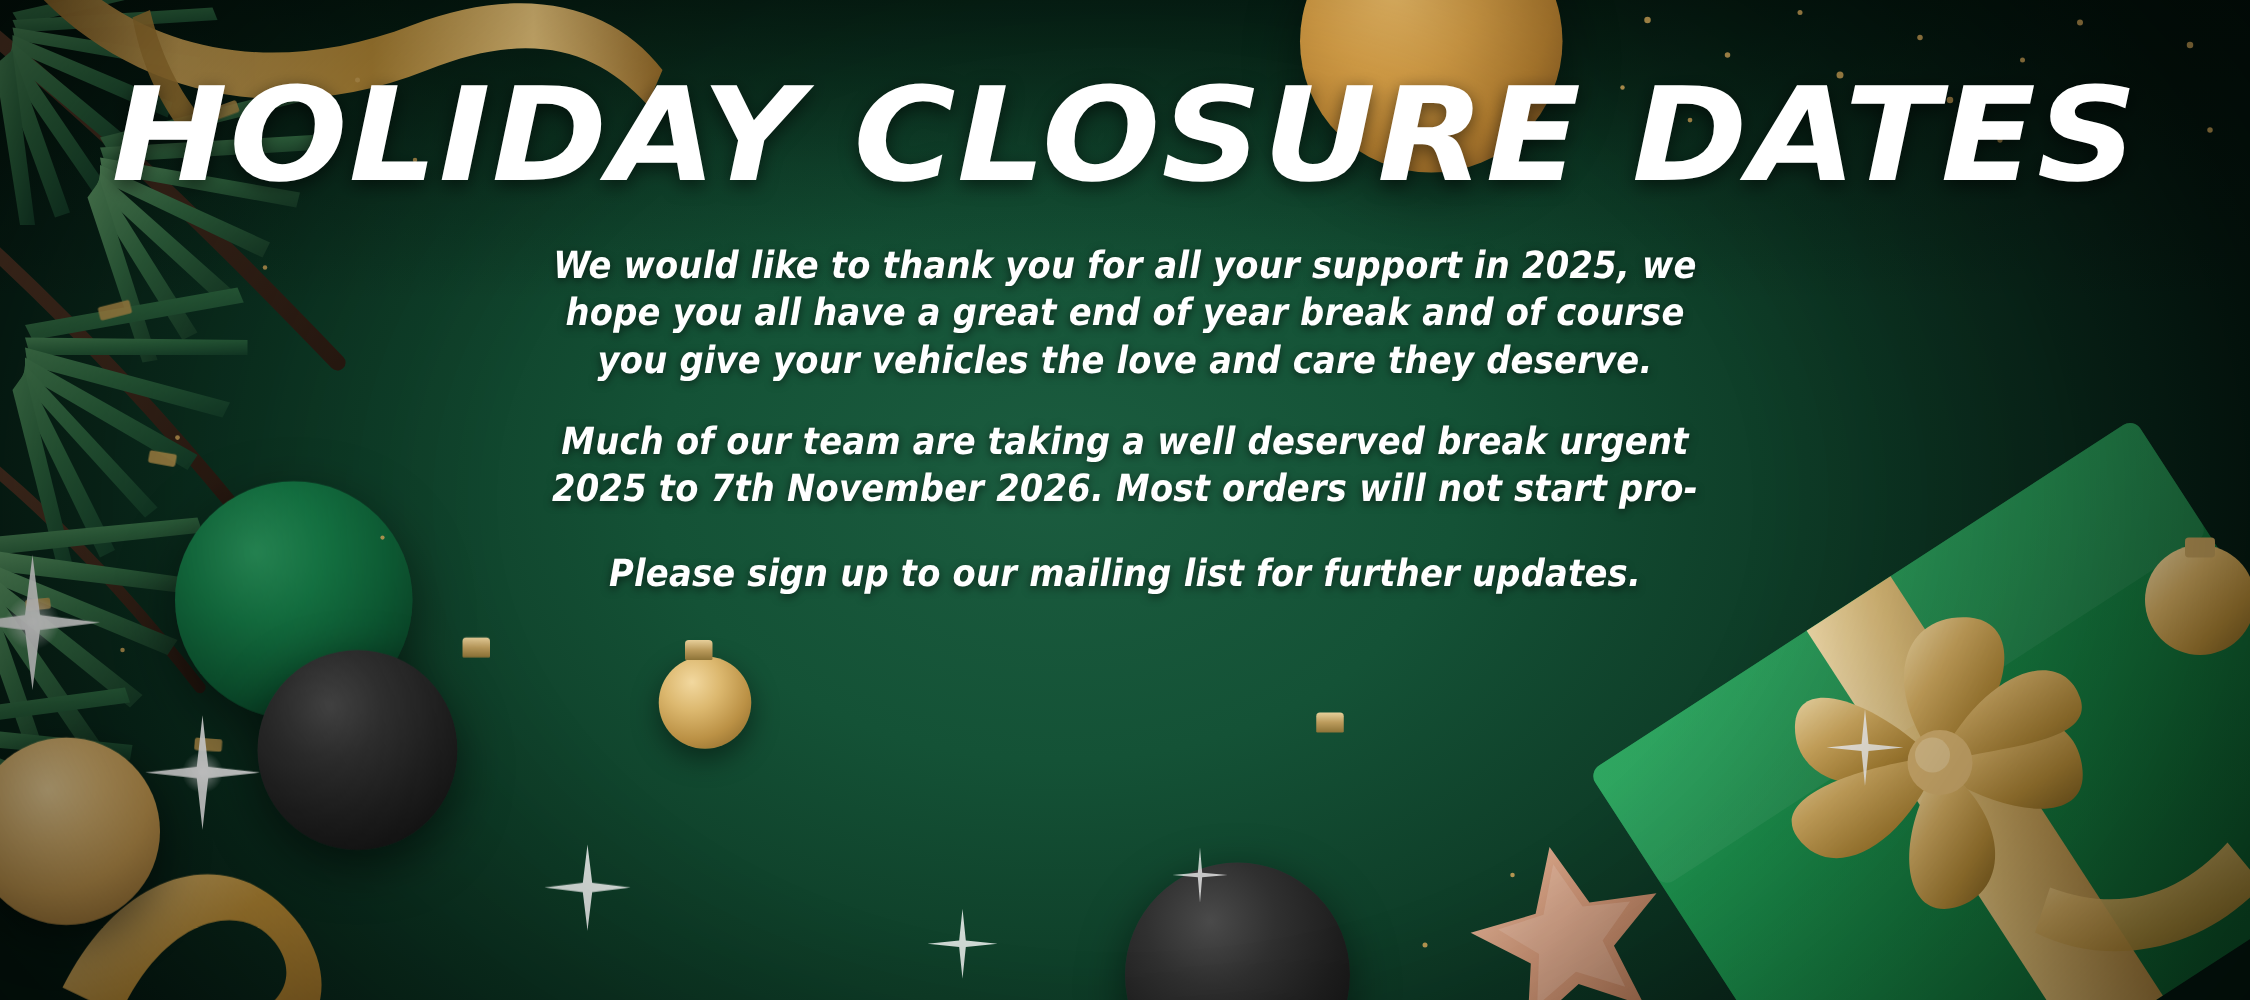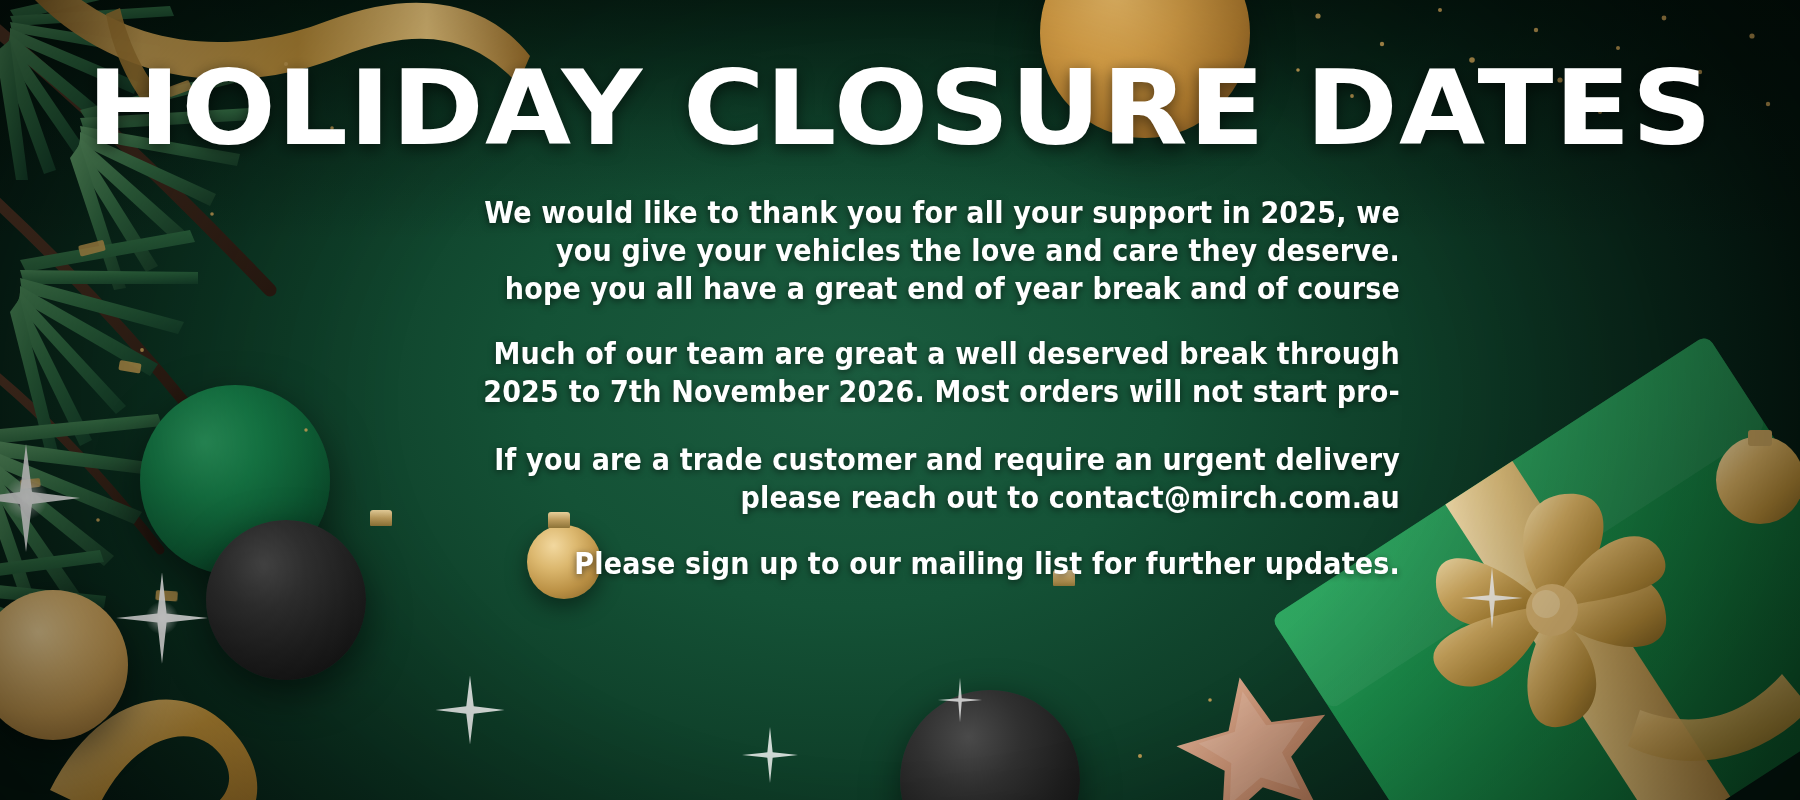--- a/index.html
+++ b/index.html
@@ -104,20 +104,21 @@
     transform: translate(-50%,-50%);
   }
 
   
   .content {
     position: relative;
     z-index: 20;
     width: 1800px;
     height: 640px;
     text-align: center;
+    font-style: italic;
   }
   .headline {
     margin: 0;
     padding-top: 56px;
     font-family: "DejaVu Sans", sans-serif;
     font-weight: 700;
     font-size: 104px;
     line-height: 1.0;
     letter-spacing: 1px;
     color: #ffffff;
@@ -132,21 +133,21 @@
   }
   .para {
     margin: 0 0 27px 0;
     font-family: "DejaVu Sans Condensed", "DejaVu Sans", sans-serif;
     font-weight: 700;
     font-size: 30px;
     line-height: 38px;
     color: #ffffff;
     letter-spacing: 0.2px;
     text-shadow: 0 2px 7px rgba(0,0,0,0.55);
-    text-align: right;
+    text-align: center;
   }
   .para.p2 { margin-bottom: 30px; }
   .para.p3 { margin-bottom: 28px; }
   .para.p4 { margin-bottom: 0; }
   .para .ln { display: block; }
 </style>
 </head>
 <body>
 
 <div id="banner">
@@ -418,33 +419,29 @@
   <div class="bg-vignette"></div>
 
   <div class="content">
 
     <h1 class="headline">HOLIDAY CLOSURE DATES</h1>
 
     <div class="body-block">
 
       <p class="para p1">
         <span class="ln">We would like to thank you for all your support in 2025, we</span>
+        <span class="ln">hope you all have a great end of year break and of course</span>
         <span class="ln">you give your vehicles the love and care they deserve.</span>
-        <span class="ln">hope you all have a great end of year break and of course</span>
       </p>
 
       <p class="para p2">
-        <span class="ln">Much of our team are great a well deserved break through</span>
+        <span class="ln">Much of our team are taking a well deserved break urgent</span>
         <span class="ln">2025 to 7th November 2026. Most orders will not start pro-</span>
       </p>
 
-      <p class="para p3">
-        <span class="ln">If you are a trade customer and require an urgent delivery</span>
-        <span class="ln">please reach out to contact@mirch.com.au</span>
-      </p>
 
       <p class="para p4">
         <span class="ln">Please sign up to our mailing list for further updates.</span>
       </p>
 
     </div>
   </div>
 
 </div>
 

